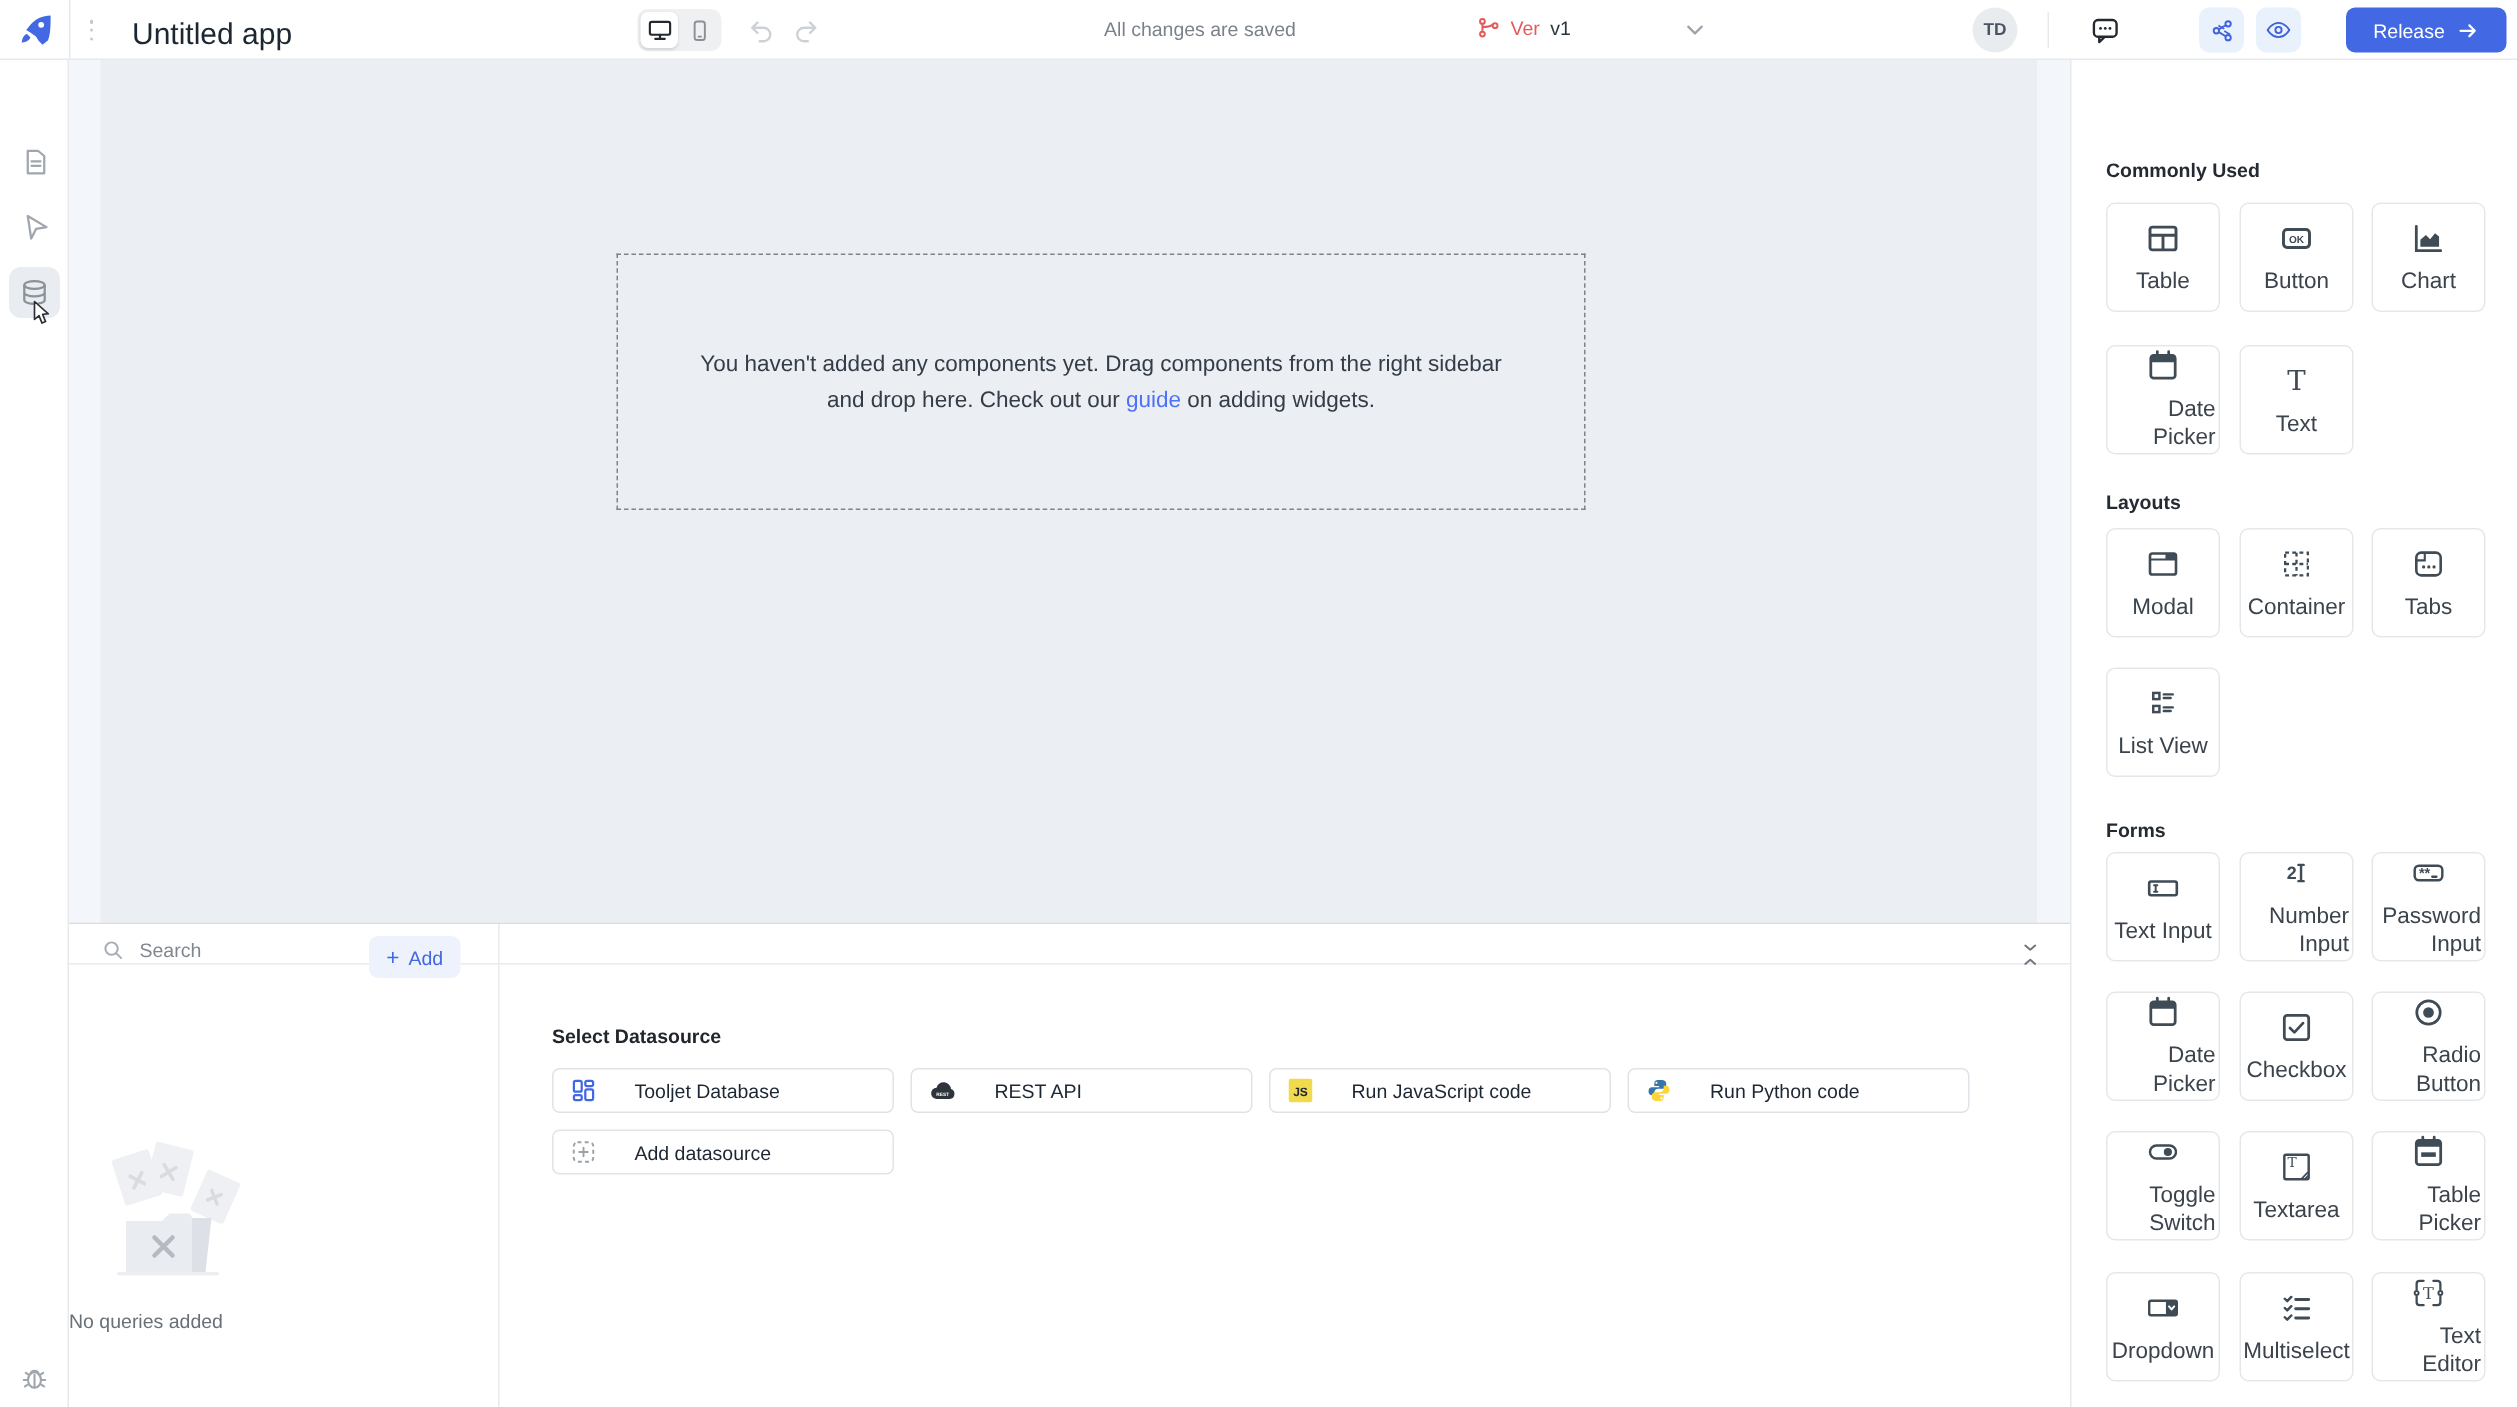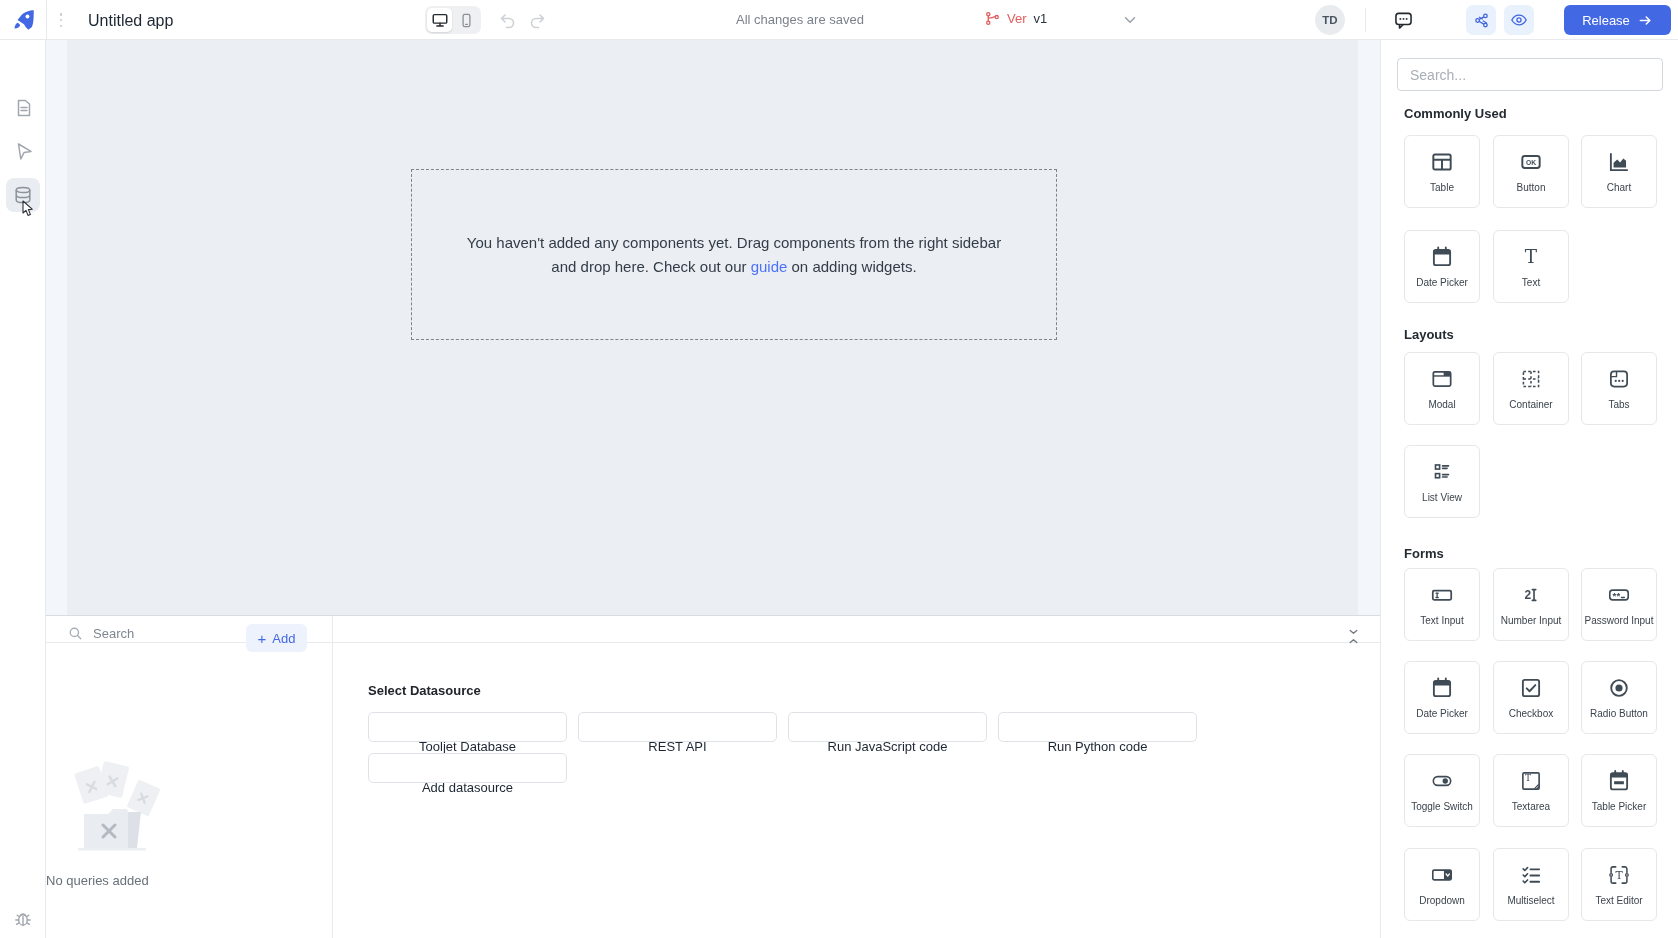--- a/index.html
+++ b/index.html
@@ -8,21 +8,21 @@
   .app{position:relative;width:1678px;height:938px;background:#fff;}
 
   
   .header{position:absolute;left:0;top:0;width:1678px;height:40px;background:#fff;
     border-bottom:1px solid #e7e9ec;z-index:5;}
   .header .vline{position:absolute;top:0;height:40px;width:1px;background:#e7e9ec;}
   .logo{position:absolute;left:11px;top:7px;width:26px;height:26px;}
   .kebab{position:absolute;left:56px;top:13px;width:10px;height:14px;display:flex;
     flex-direction:column;align-items:center;justify-content:space-between;cursor:pointer;}
   .kebab i{width:2.5px;height:2.5px;border-radius:50%;background:#c4c9ce;}
-  .app-title{position:absolute;left:88px;top:12px;font-size:16px;font-weight:500;color:#1d2733;}
+  .app-title{position:absolute;left:88px;top:12px;font-size:20px;font-weight:500;color:#1d2733;}
   .device-toggle{position:absolute;left:425px;top:6px;height:28px;width:56px;background:#eef0f2;
     border-radius:7px;display:flex;align-items:center;padding:2px;gap:2px;}
   .device-btn{width:25px;height:24px;border-radius:5px;display:flex;align-items:center;justify-content:center;cursor:pointer;}
   .device-btn.active{background:#fff;box-shadow:0 1px 2px rgba(0,0,0,.12);}
   .hicon{display:flex;align-items:center;justify-content:center;cursor:pointer;}
   .undo{position:absolute;left:497px;top:10px;width:20px;height:20px;}
   .redo{position:absolute;left:528px;top:10px;width:20px;height:20px;}
   .saved{position:absolute;left:690px;top:12px;width:220px;text-align:center;
     font-size:13px;color:#7b828c;}
   .version{position:absolute;left:985px;top:11px;display:flex;align-items:center;gap:7px;cursor:pointer;}
@@ -72,37 +72,37 @@
     justify-content:center;gap:6px;cursor:pointer;font-family:"Liberation Sans",sans-serif;}
   .q-collapse{position:absolute;right:18px;top:13px;width:16px;height:16px;cursor:pointer;}
   .q-left-body{position:absolute;left:0;top:43px;width:287px;height:280px;border-right:1px solid #e8eaed;}
   .q-empty{position:absolute;left:0;top:100px;width:287px;display:flex;flex-direction:column;
     align-items:flex-start;gap:14px;}
   .q-empty-caption{font-size:13px;color:#687078;}
   .q-body{position:absolute;left:287px;top:43px;width:1047px;height:280px;}
   .ds-title{position:absolute;left:35px;top:24px;font-size:13px;font-weight:600;color:#21262c;}
   .ds-row{position:absolute;left:35px;display:flex;gap:11px;}
   .ds-row1{top:53px;} .ds-row2{top:94px;}
-  .ds-btn{width:199px;height:30px;border:1px solid #dfe3e8;border-radius:5px;background:#fff;
+  .ds-btn{width:228px;height:30px;border:1px solid #dfe3e8;border-radius:5px;background:#fff;
     display:flex;align-items:center;gap:26px;padding:0 12px;cursor:pointer;
-    font-family:"Liberation Sans",sans-serif;flex-direction:column;}
+    font-family:"Liberation Sans",sans-serif;}
   .ds-btn span.lbl{font-size:13px;color:#1d2733;}
 
   
   .rsidebar{position:absolute;left:1380px;top:40px;width:298px;height:898px;background:#fff;
     border-left:1px solid #e7e9ec;}
   .rs-search{position:absolute;left:16px;top:18px;width:266px;height:33px;border:1px solid #d3d8de;
     border-radius:4px;font-size:14px;color:#3a4450;padding:0 12px;outline:none;
     font-family:"Liberation Sans",sans-serif;}
   .rs-search::placeholder{color:#a8aeb7;}
   .rs-section{position:absolute;left:23px;font-size:13px;font-weight:600;color:#242a31;}
   .wcard{position:absolute;width:76px;height:73px;background:#fff;border:1px solid #e5e7ea;
     border-radius:6px;display:flex;flex-direction:column;align-items:center;justify-content:center;
     gap:7px;padding:4px 2px;cursor:grab;}
-  .wlabel{font-size:10px;color:#3b434c;text-align:right;line-height:1.25;}
+  .wlabel{font-size:15px;color:#3b434c;text-align:right;line-height:1.25;}
   .wicon{display:flex;align-items:center;justify-content:center;height:26px;}
 </style>
 </head>
 <body>
 
 <div class="app">
 
   <div class="header">
     <div class="vline" style="left:46px"></div>
 
@@ -333,21 +333,20 @@
               <rect x="1.5" y="1.5" width="13" height="13" rx="2.5" fill="none" stroke="#9aa1a9" stroke-width="1.3" stroke-dasharray="2.6 2.2"></rect>
               <path d="M8 5.2v5.6M5.2 8h5.6" stroke="#9aa1a9" stroke-width="1.3" stroke-linecap="round"></path>
             </svg>
           <span class="lbl">Add datasource</span>
         </button>
       </div>
     </div>
   </div>
 
   <div class="rsidebar">
-    <input class="rs-search" type="text" placeholder="Search..." style="">
 
     <span class="rs-section" style="top:66px">Commonly Used</span>
 
     <div class="wcard" style="left:23px;top:95px">
       <span class="wicon">
           <svg viewBox="0 0 24 24" width="26" height="26">
             <rect x="4" y="5" width="16" height="14" rx="1.5" fill="none" stroke="#3f4b55" stroke-width="1.8"></rect>
             <path d="M4 10h16M12 10v9" stroke="#3f4b55" stroke-width="1.8"></path>
           </svg>
         </span>

